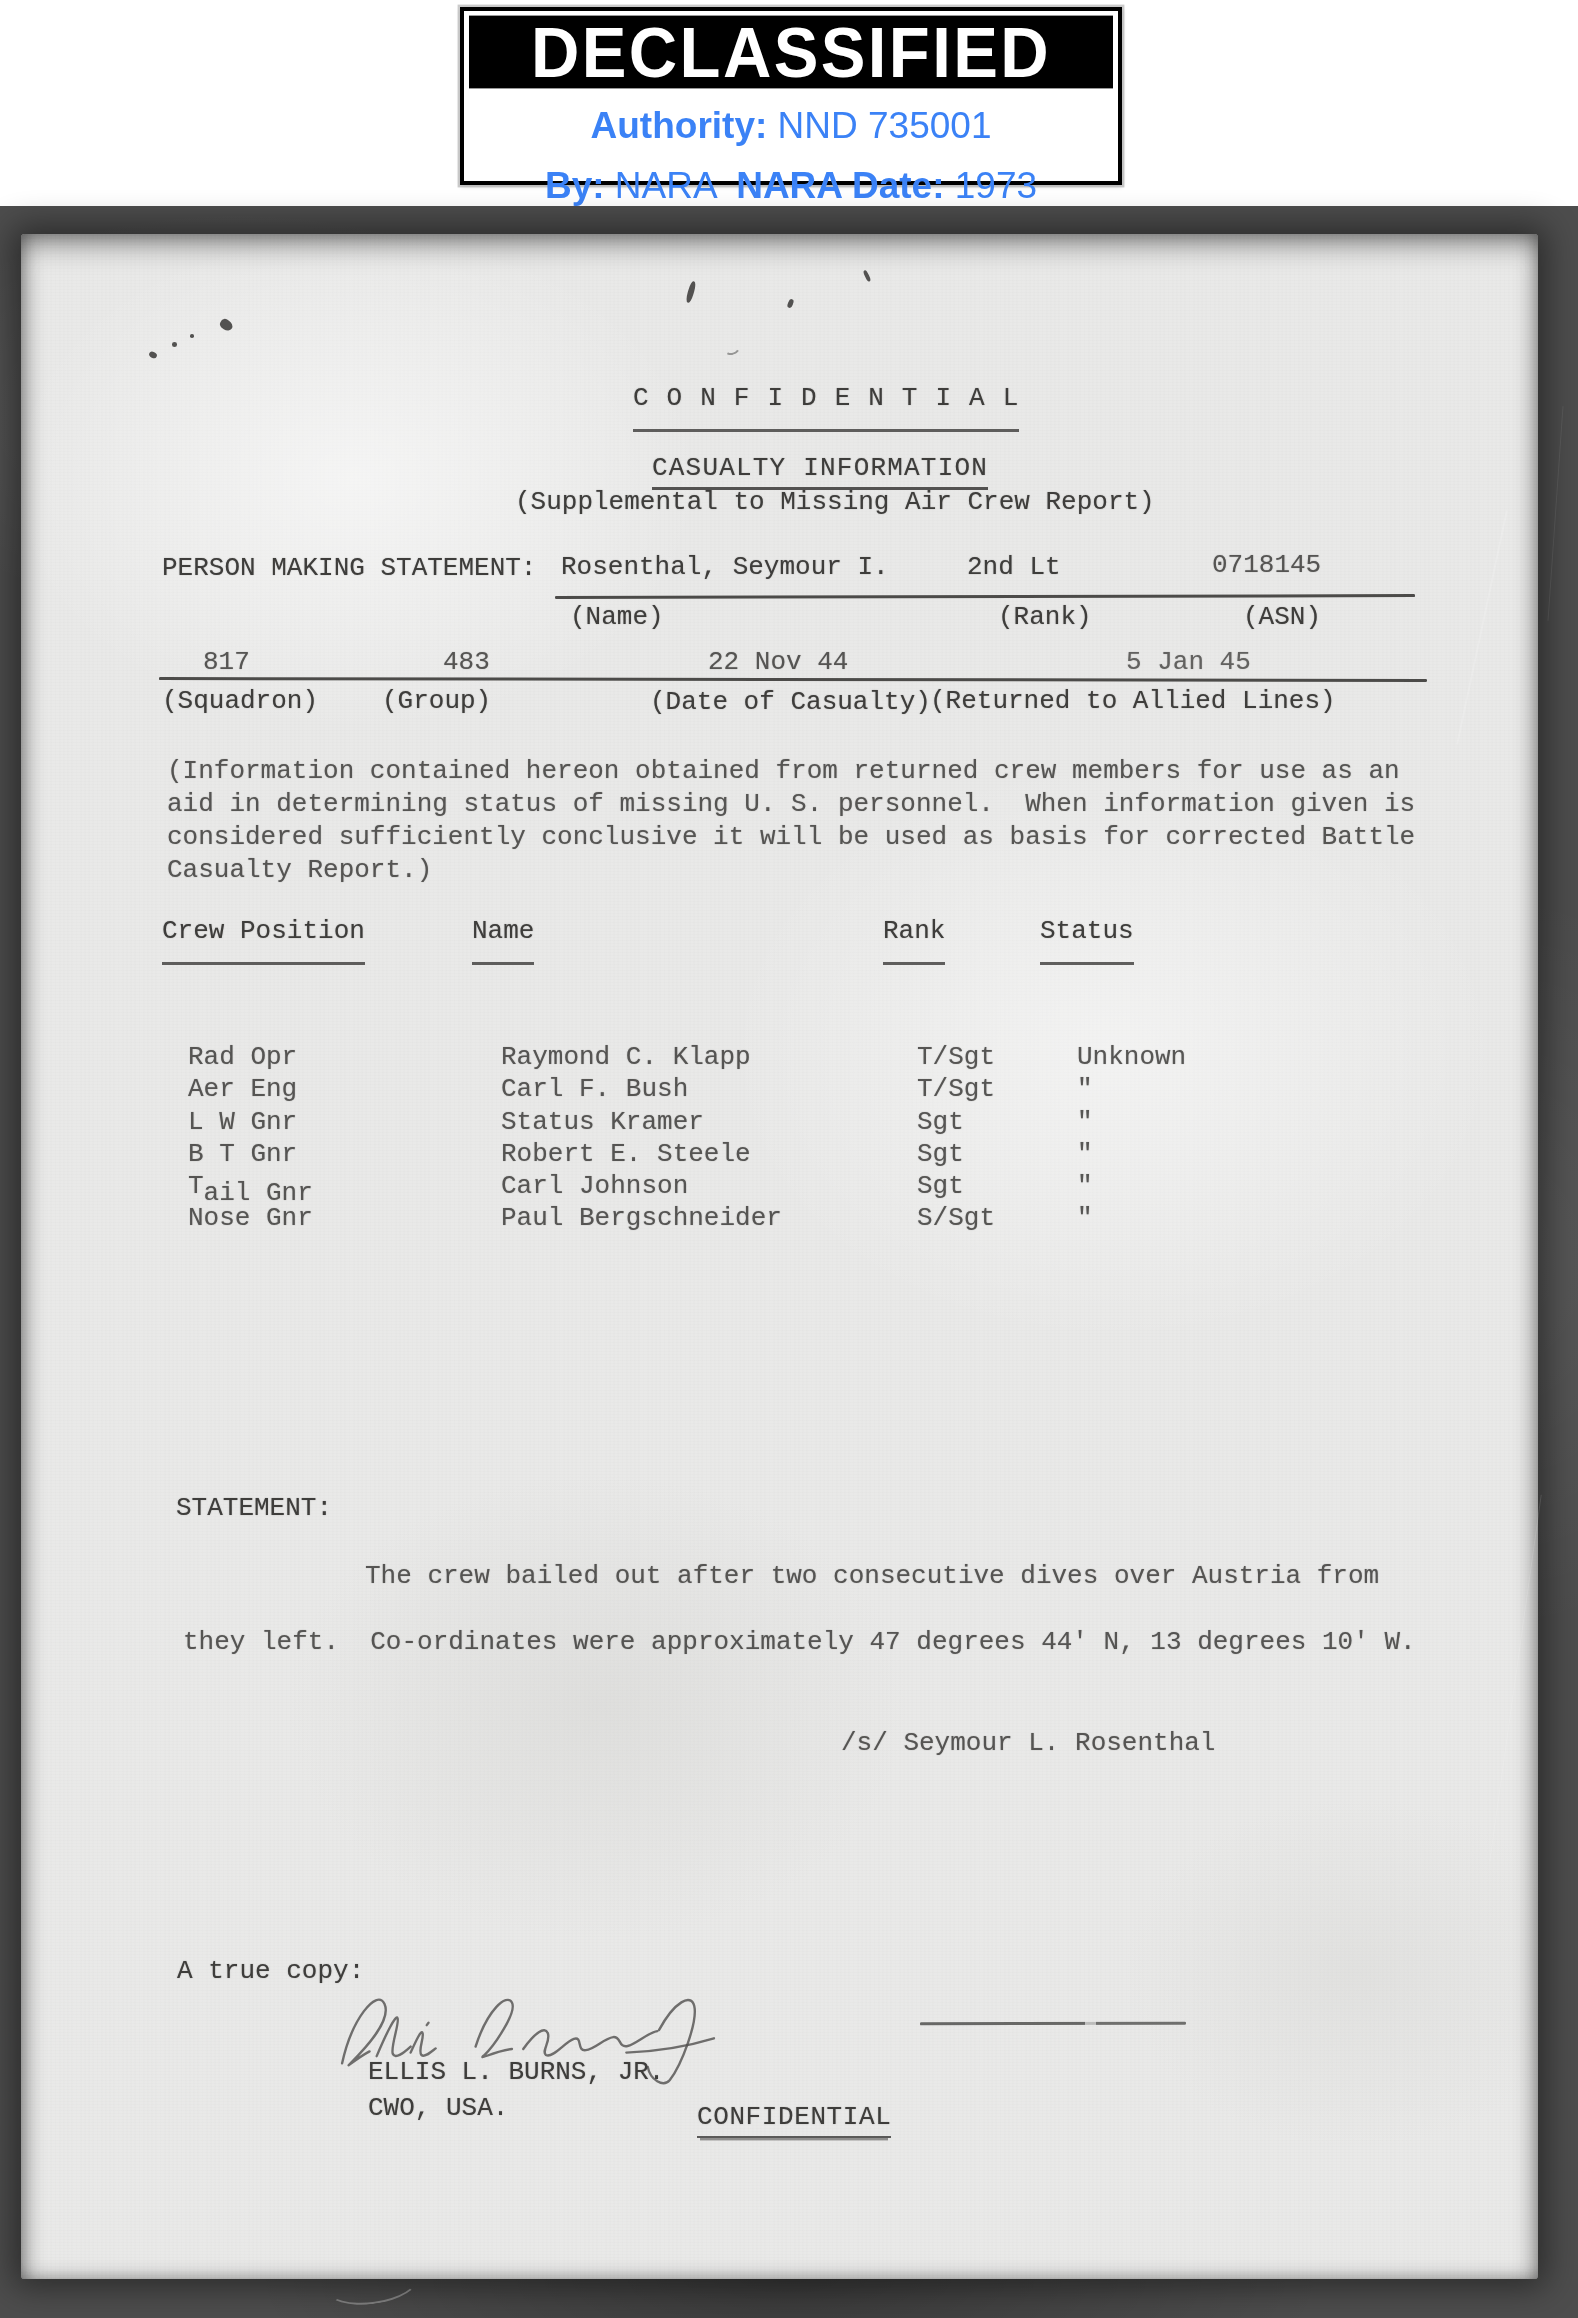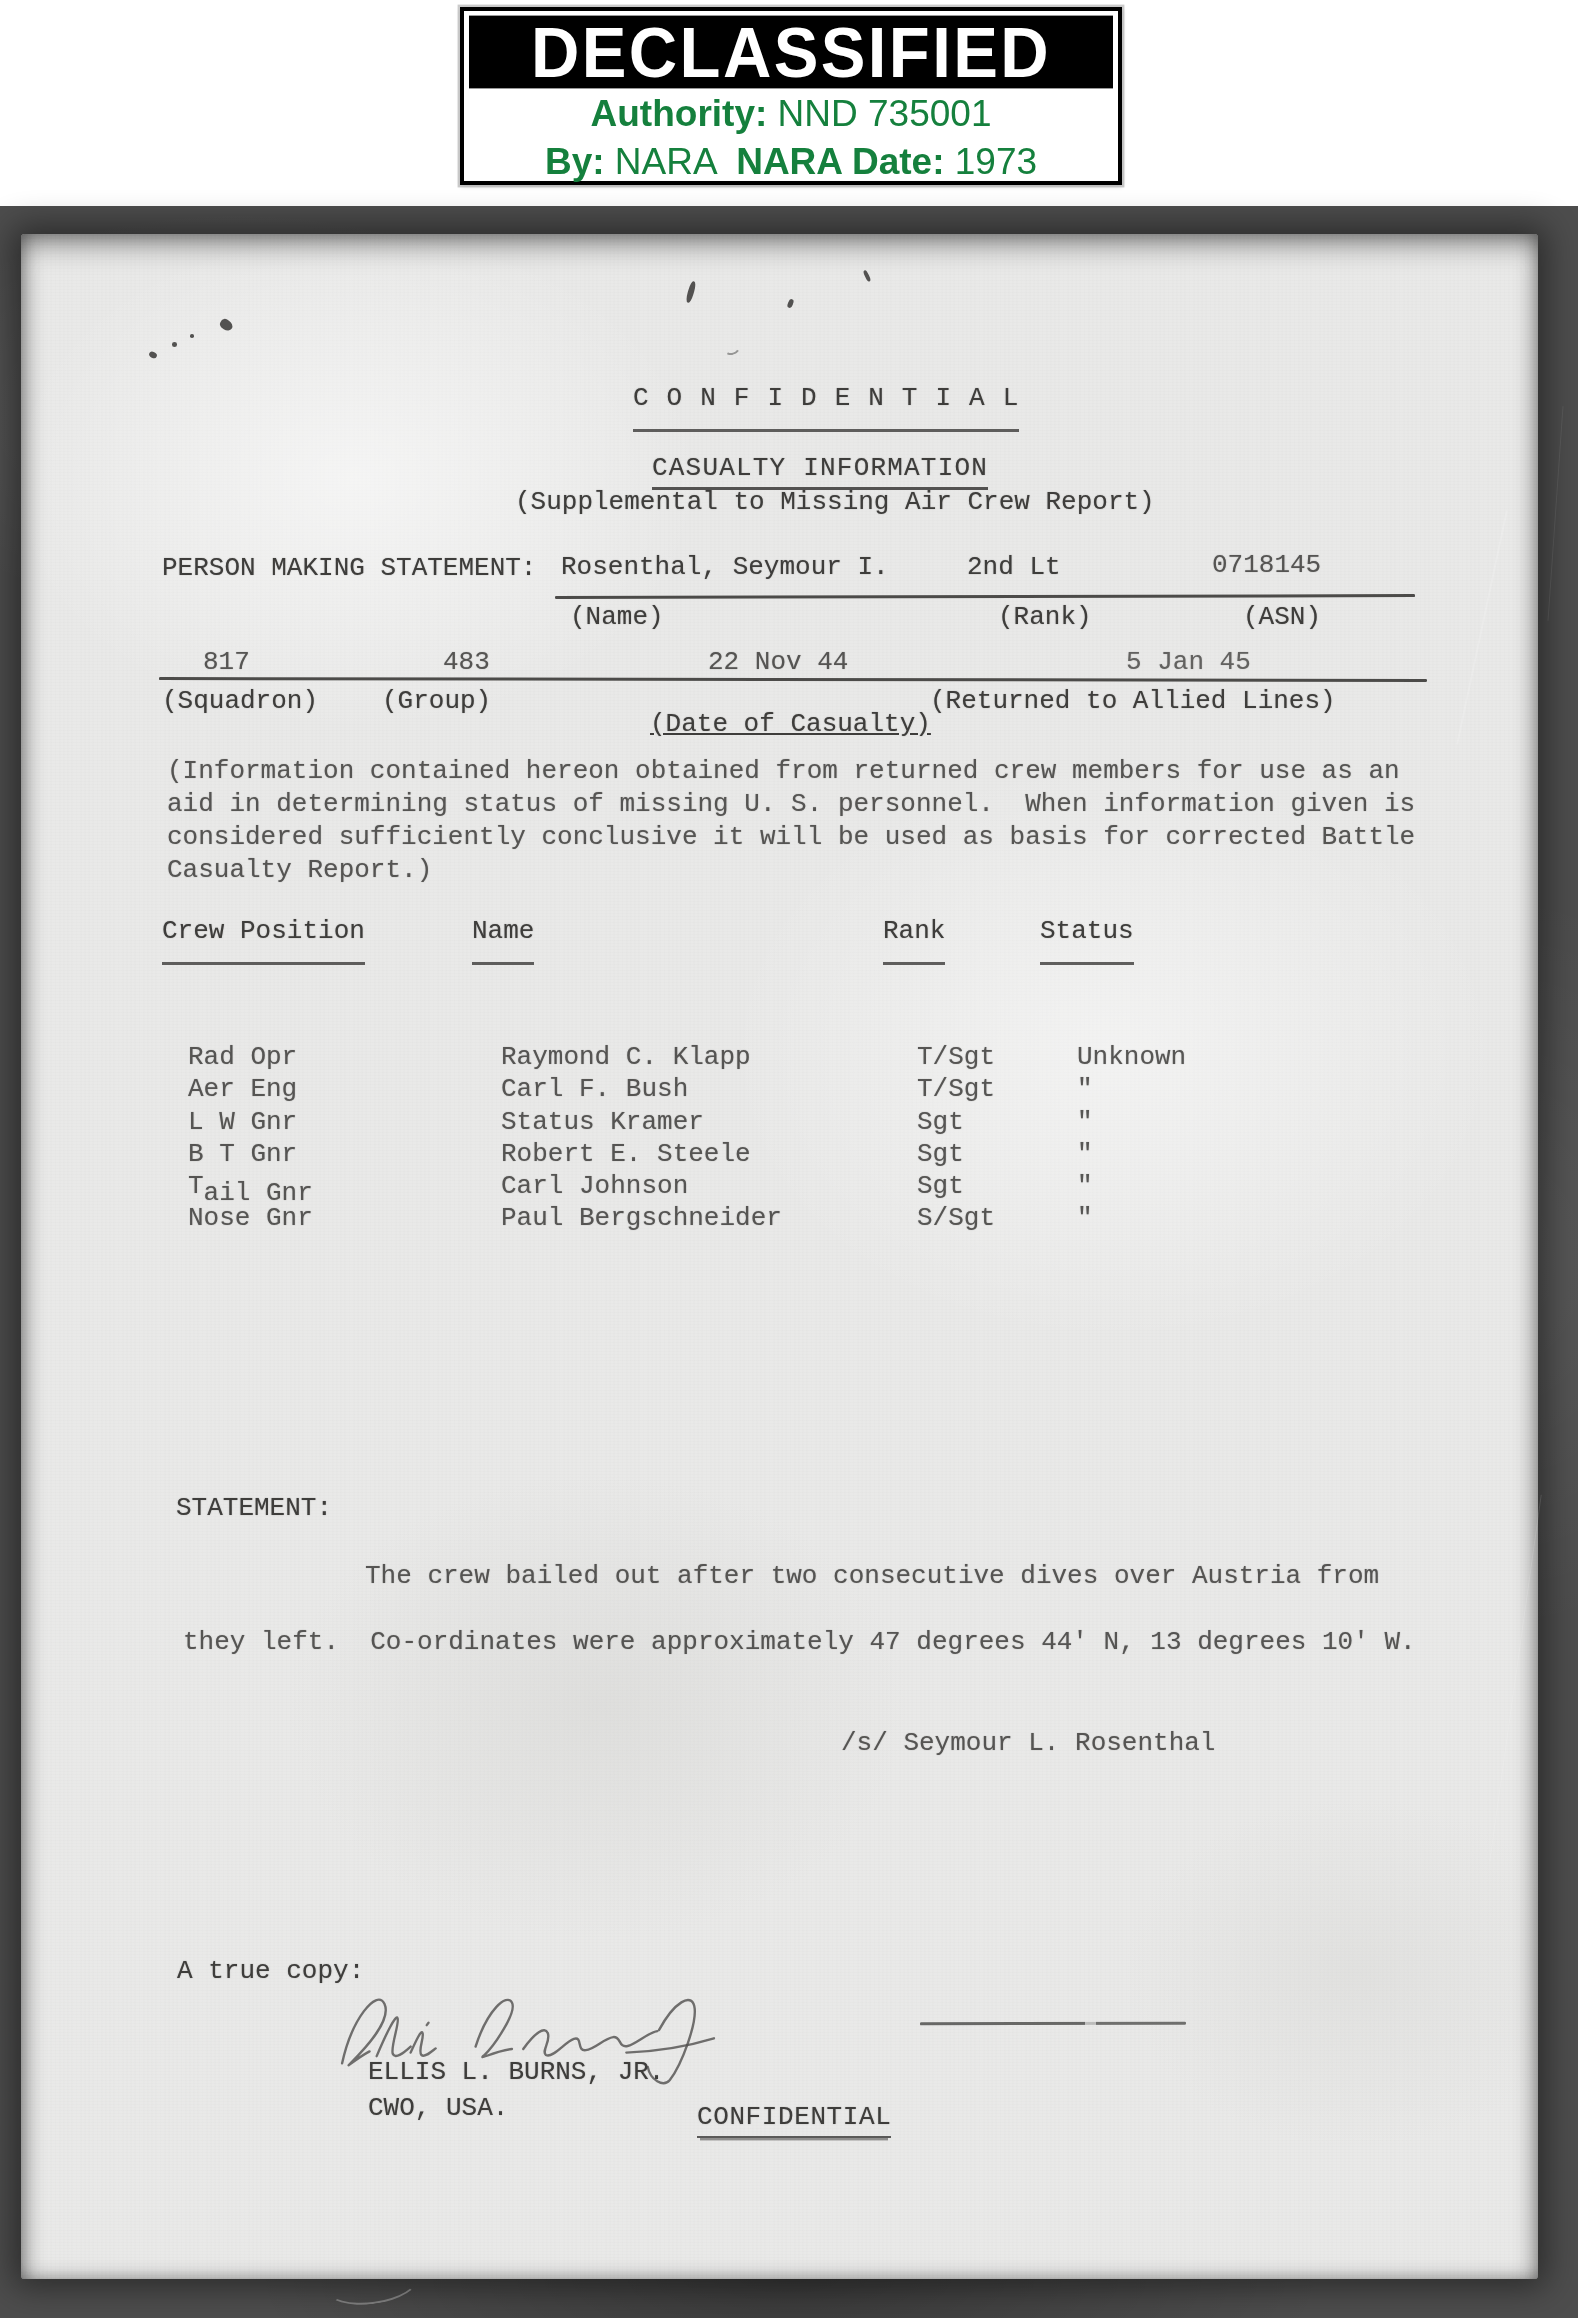--- a/index.html
+++ b/index.html
@@ -7,21 +7,21 @@
         font-family:"Liberation Mono",monospace;}
 
   
   .stamp{position:absolute;left:460px;top:7.2px;width:662px;height:178px;background:#ffffff;
          border:4.2px solid #000;box-sizing:border-box;
          box-shadow:0 0 0 2.4px rgba(160,160,160,.55), 1.2px 1.8px 4.8px rgba(0,0,0,.2);
          font-family:"Liberation Sans",sans-serif;text-align:center;}
   .stamp-bar{margin:5.4px 5.4px 0 5.4px;height:70px;background:#000;color:#fff;display:flex;
              align-items:center;justify-content:center;font-weight:bold;font-size:67px;
              letter-spacing:2.4px;transform:scaleY(1.04);}
-  .stamp-line{margin-top:6px;font-size:37px;color:#15803d;white-space:pre;}
+  .stamp-line{margin-top:18px;font-size:37px;color:#3b82f6;white-space:pre;}
   .stamp-line .b{font-weight:bold;}
 
   
   .scanbg{position:absolute;left:0;top:206px;width:1579px;height:2113px;background:#4d4d4d;
           background-image:
             radial-gradient(ellipse 537px 299px at 15% 10%, rgba(255,255,255,.07), transparent 70%),
             radial-gradient(ellipse 418px 537px at 95% 50%, rgba(255,255,255,.06), transparent 70%),
             radial-gradient(ellipse 717px 239px at 50% 98%, rgba(0,0,0,.25), transparent 75%);}
   .paper{position:absolute;left:21px;top:234px;width:1517px;height:2045px;border-radius:3.6px;
          background-color:#e9e9e8;
@@ -110,21 +110,21 @@
   <div class="tw" style="left:998px;top:603px;">(Rank)</div>
   <div class="tw" style="left:1243px;top:603px;">(ASN)</div>
 
   <div class="tw dim" style="left:203px;top:648px;">817</div>
   <div class="tw dim" style="left:443px;top:648px;">483</div>
   <div class="tw dim" style="left:708px;top:648px;">22 Nov 44</div>
   <div class="tw dim2" style="left:1126px;top:648px;">5 Jan 45</div>
   <div class="formline" style="left:159px;top:678px;width:1268px;transform:rotate(.08deg);"></div>
   <div class="tw" style="left:162px;top:687px;">(Squadron)</div>
   <div class="tw" style="left:382px;top:687px;">(Group)</div>
-  <div class="tw" style="left:650px;top:710px;text-decoration:underline;">(Date of Casualty)</div>
+  <div class="tw" style="left:650px;top:688px;">(Date of Casualty)</div>
   <div class="tw" style="left:930px;top:687px;">(Returned to Allied Lines)</div>
 
   <div class="tw dim" style="left:167px;top:790px;">aid in determining status of missing U. S. personnel.  When information given is</div>
   <div class="tw dim" style="left:167px;top:757px;">(Information contained hereon obtained from returned crew members for use as an</div>
   <div class="tw dim" style="left:167px;top:823px;">considered sufficiently conclusive it will be used as basis for corrected Battle</div>
   <div class="tw dim" style="left:167px;top:856px;">Casualty Report.)</div>
 
   <div class="tw u" style="left:162px;top:917px;">Crew Position</div>
   <div class="tw u" style="left:472px;top:917px;">Name</div>
   <div class="tw u" style="left:883px;top:917px;">Rank</div>

